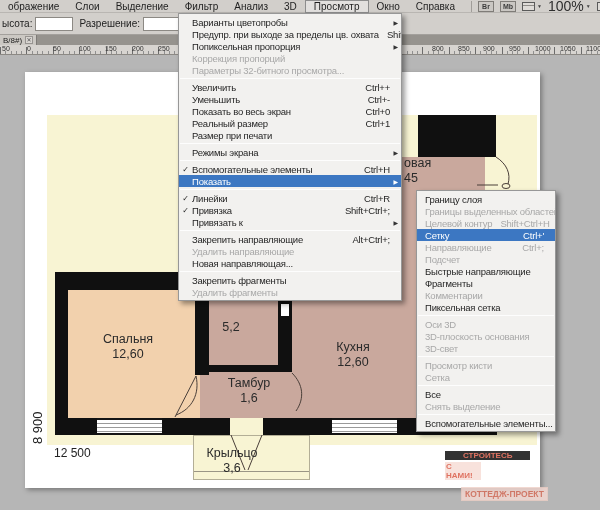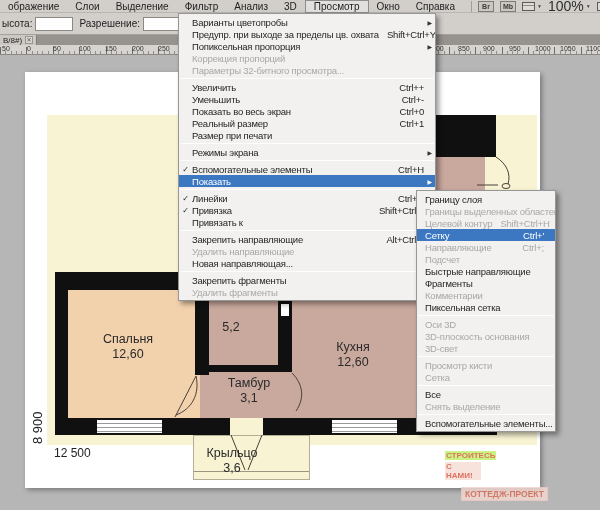--- a/index.html
+++ b/index.html
@@ -63,29 +63,29 @@
   .plan-label{position:absolute;text-align:center;color:#2b2b2b;font-size:12.5px;line-height:15px;}
   .plan-label.left{text-align:left;}
   .dim-w{position:absolute;font-size:12px;color:#222;}
   .dim-h{position:absolute;font-size:13px;color:#222;transform:rotate(-90deg);transform-origin:left top;white-space:nowrap;}
   .porch{border:1px solid #b3ae96;}
   .porch-step{position:absolute;left:0;top:35px;width:100%;border-top:1px solid #9a9585;}
   .plan-svg{position:absolute;left:0;top:0;}
 
   
   .wm{position:absolute;left:420px;top:372px;width:104px;height:46px;opacity:.8;font-weight:bold;}
-  .wm-l1{display:inline-block;background:#bef264;color:#d8503a;font-size:8px;line-height:9px;padding:0 1px;}
+  .wm-l1{display:inline-block;background:#000000;color:#d8503a;font-size:8px;line-height:9px;padding:0 18px;}
   .wm-l2{display:block;width:36px;background:#f7dbd4;color:#d8503a;font-size:8px;line-height:9px;padding:0 1px;}
   .wm-box{display:inline-block;margin:7px 0 0 16px;border:1px solid #eecfc6;background:#f6d9d2;
     color:#d96b55;font-size:8.5px;line-height:10px;padding:1px 3px;white-space:nowrap;}
 
   
   .menu-panel{position:absolute;background:#f2f1ef;border:1px solid #979797;
     box-shadow:3px 3px 5px rgba(0,0,0,.4);padding:2px 0;font-size:9.5px;letter-spacing:-0.2px;color:#1f1f1f;}
-  .view-menu{left:178px;top:13px;width:258px;z-index:40;}
+  .view-menu{left:178px;top:13px;width:224px;z-index:40;}
   .show-submenu{left:416px;top:190px;width:140px;z-index:41;}
   .mi{display:flex;align-items:center;height:12px;padding-right:3px;white-space:nowrap;overflow:hidden;}
   .mi .check{width:13px;text-align:center;font-size:8px;flex:0 0 13px;}
   .show-submenu .mi{padding-left:8px;}
   .mi .label{flex:0 1 auto;}
   .mi .shortcut{margin-left:auto;padding-left:8px;}
   .mi .arrow{width:8px;flex:0 0 8px;font-size:6px;text-align:right;color:#333;}
   .mi.disabled{color:#a8a8a8;}
   .mi.disabled .arrow{color:#a8a8a8;}
   .mi.highlighted{background:var(--accent,#3c77c2);color:#fff;}
@@ -136,21 +136,21 @@
 
       <div class="plan-label" style="left:58px;top:260px;width:90px;">
         <div>Спальня</div>
         <div>12,60</div>
       </div>
       <div class="plan-label" style="left:186px;top:248px;width:40px;">
         <div>5,2</div>
       </div>
       <div class="plan-label" style="left:198px;top:304px;width:52px;">
         <div>Тамбур</div>
-        <div>3,1</div>
+        <div>1,6</div>
       </div>
       <div class="plan-label" style="left:298px;top:268px;width:60px;">
         <div>Кухня</div>
         <div>12,60</div>
       </div>
       <div class="plan-label" style="left:176px;top:374px;width:62px;">
         <div>Крыльцо</div>
         <div>3,6</div>
       </div>
       <div class="plan-label left" style="left:379px;top:84px;width:60px;">

